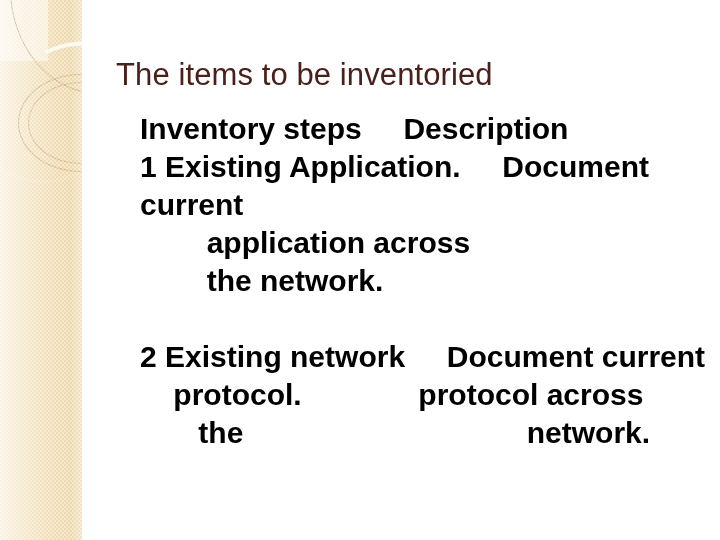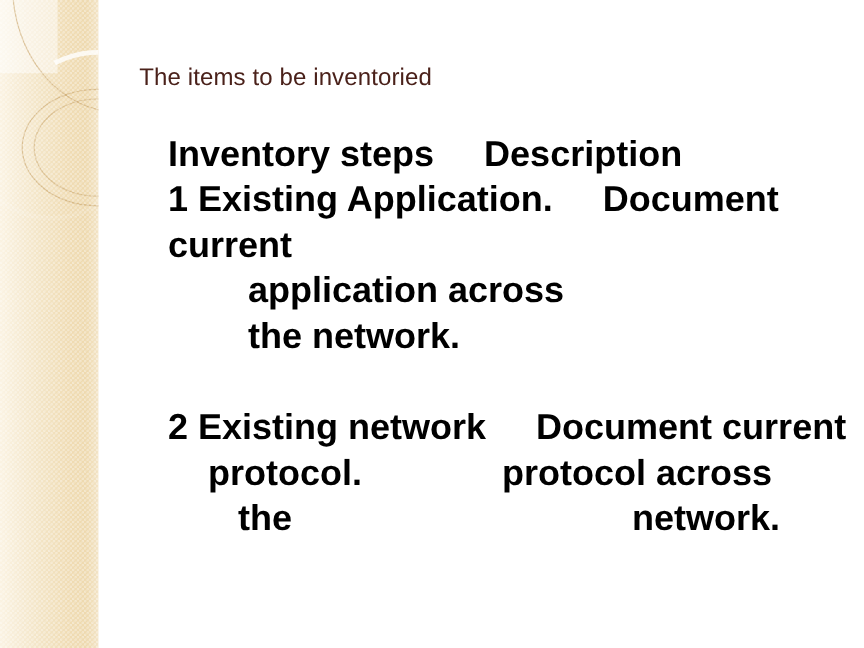--- a/index.html
+++ b/index.html
@@ -107,23 +107,23 @@
     border: 4px solid transparent;
     border-top-color: rgba(255,255,255,.80);
     border-right-color: rgba(255,255,255,.80);
     transform: rotate(16deg);
   }
 
   
   #title {
     position: absolute;
     left: 116px;
-    top: 46px;
+    top: 56px;
     width: 580px;
-    font-size: 20px;
+    font-size: 31px;
     line-height: 38px;
     font-weight: normal;
     color: #4a211a;
     white-space: nowrap;
     letter-spacing: .1px;
   }
 
   
   #body-block {
     position: absolute;

